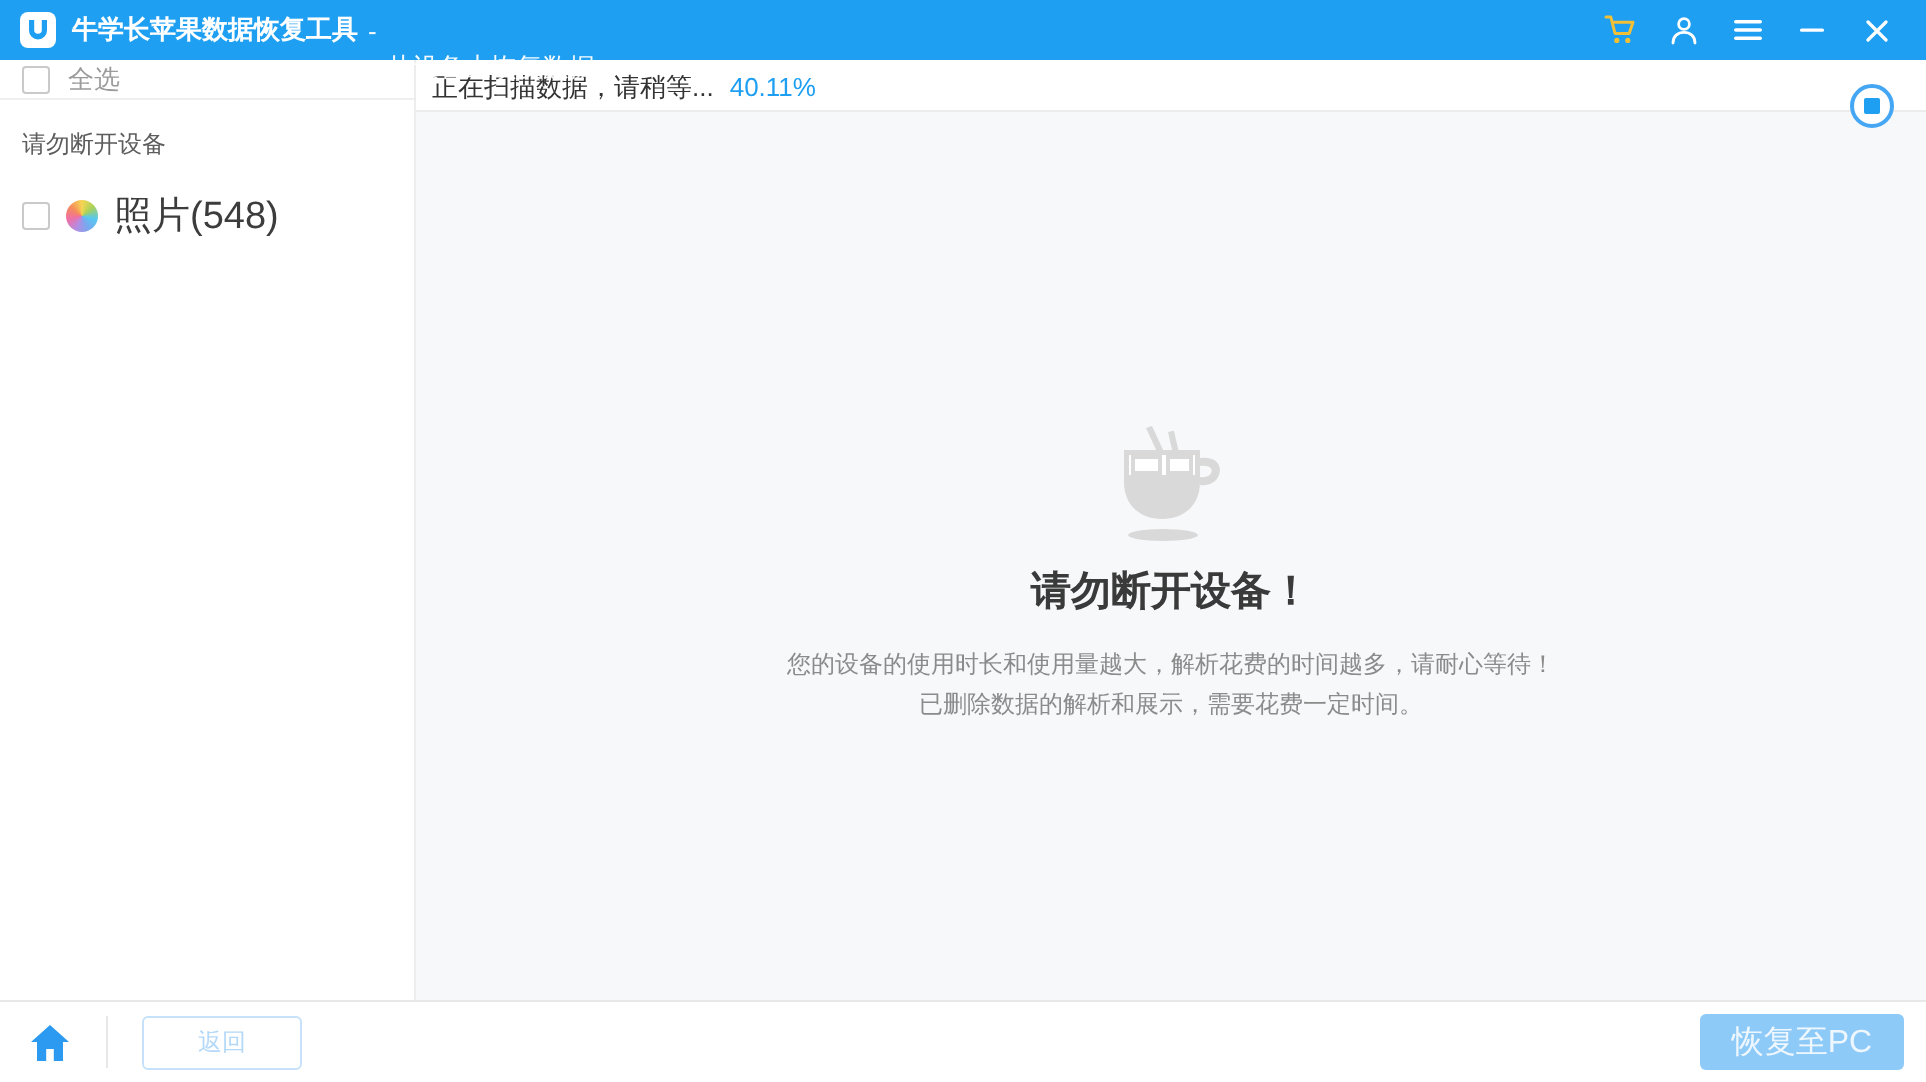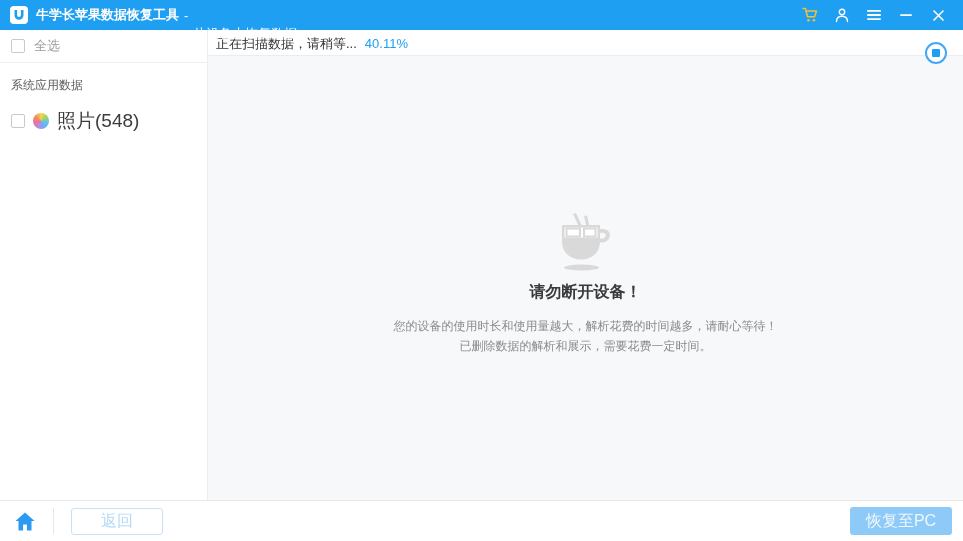--- a/index.html
+++ b/index.html
@@ -32,21 +32,21 @@
   .tb-btn svg { display:block; }
 
   
   .body { display:flex; height:470px; }
 
   .sidebar {
     width:208px; background:#fff; border-right:1px solid #ededed;
     flex:0 0 auto; display:flex; flex-direction:column;
   }
   .select-all-row {
-    height:33px; display:flex; align-items:center; gap:9px;
+    height:20px; display:flex; align-items:center; gap:9px;
     padding:0 11px; border-bottom:1px solid #efefef;
     color:#9b9b9b; font-size:13px; cursor:pointer;
   }
   .checkbox {
     width:14px; height:14px; border:1px solid #c9c9c9; border-radius:2px;
     background:#fff; flex:0 0 auto; cursor:pointer;
   }
   .section-label {
     padding:14px 11px 8px 11px; font-size:12px; color:#5d5d5d;
   }
@@ -77,35 +77,35 @@
   .stop-btn {
     width:22px; height:22px; border-radius:50%; border:2px solid #45a7f4;
     background:#fff; margin:7px 0 0 8px; flex:0 0 auto; cursor:pointer;
     display:flex; align-items:center; justify-content:center;
   }
   .stop-square { width:8px; height:8px; background:#1e9ff2; border-radius:1px; }
 
   
   .content { flex:1; display:flex; flex-direction:column; align-items:center; padding-top:156px; }
   .coffee-icon { width:66px; height:60px; }
-  .content-heading { margin-top:10px; font-size:16px; font-weight:bold; color:#3a3a3a; }
+  .content-heading { margin-top:10px; font-size:20px; font-weight:bold; color:#3a3a3a; }
   .content-desc {
     margin-top:13px; font-size:12px; color:#8b8b8b; text-align:center; line-height:20px;
   }
 
   
   .footer {
     height:41px; background:#fff; border-top:1px solid #e8e8e8;
     display:flex; align-items:center; padding:0 11px 0 14px;
   }
   .home-btn { width:22px; height:22px; display:flex; align-items:center; justify-content:center; cursor:pointer; }
   .footer-divider { width:1px; height:26px; background:#e7e7e7; margin:0 17px; }
   .back-btn {
-    width:92px; height:27px; background:#fff; border:1px solid #c6e2fa;
-    border-radius:3px; color:#b4d9f8; font-size:16px; cursor:default;
+    width:80px; height:27px; background:#fff; border:1px solid #c6e2fa;
+    border-radius:3px; color:#b4d9f8; font-size:12px; cursor:default;
     font-family:inherit;
   }
   .footer-spacer { flex:1; }
   .recover-btn {
     width:102px; height:28px; background:#8ecaf8; border:none;
     border-radius:3px; color:#eef7fe; font-size:16px; cursor:default;
     font-family:inherit;
   }
 </style>
 </head>
@@ -156,21 +156,21 @@
     </div>
   </div>
 
   <div class="body">
 
     <div class="sidebar">
       <div class="select-all-row">
         <span class="checkbox"></span>
         <span>全选</span>
       </div>
-      <div class="section-label">系统应用数据</div>
+      <div class="section-label">请勿断开设备</div>
       <div class="sidebar-item">
         <span class="checkbox"></span>
         <span class="photos-icon"></span>
         <span>照片(548)</span>
       </div>
     </div>
 
     <div class="main">
 
       <div class="progress-row">

